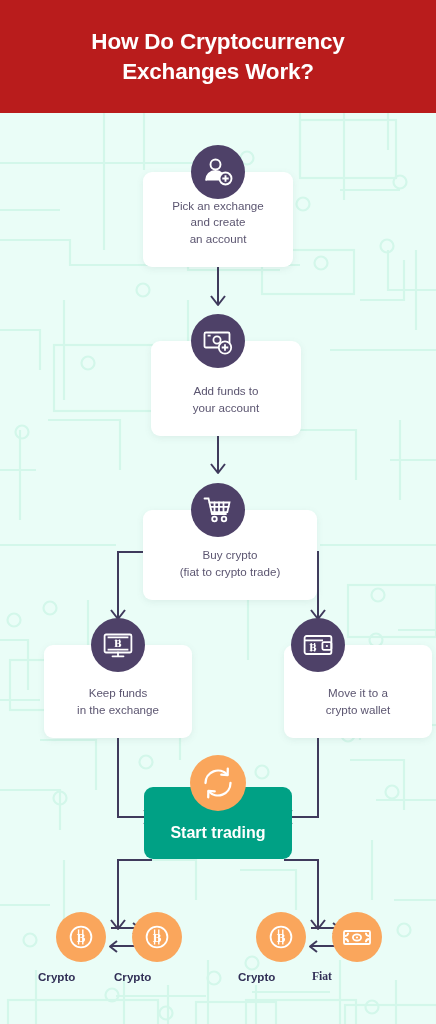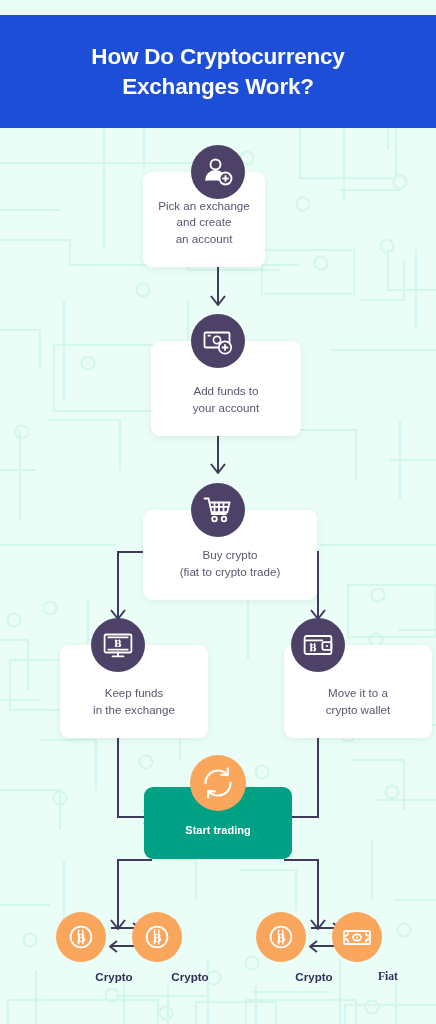--- a/index.html
+++ b/index.html
@@ -21,23 +21,23 @@
   
   #circuit-bg {
     position: absolute;
     left: 0; top: 0;
     width: 436px; height: 1024px;
     z-index: 0;
   }
   
   #header-band {
     position: absolute;
-    left: 0; top: 15px;
+    left: 0; top: 0;
     width: 436px; height: 113px;
-    background: #1d4ed8;
+    background: #b91c1c;
     z-index: 5;
     display: flex;
     align-items: center;
     justify-content: center;
   }
   #header-title {
     color: #ffffff;
     font-size: 22.5px;
     font-weight: bold;
     line-height: 1.32;
@@ -89,24 +89,24 @@
     width: 148px; height: 72px;
     background: #00a185;
     border-radius: 9px;
     z-index: 20;
     display: flex;
     align-items: flex-end;
     justify-content: center;
   }
   #start-box-label {
     color: #ffffff;
-    font-size: 11px;
+    font-size: 16px;
     font-weight: bold;
     text-align: center;
-    padding-bottom: 23px;
+    padding-bottom: 17px;
   }
   #start-badge {
     position: absolute;
     left: 190px; top: 755px;
     width: 56px; height: 56px;
     border-radius: 50%;
     background: #faa65c;
     z-index: 30;
     display: flex;
     align-items: center;
@@ -119,26 +119,25 @@
     border-radius: 50%;
     background: #faa65c;
     z-index: 25;
     display: flex;
     align-items: center;
     justify-content: center;
   }
   .coin-label {
     position: absolute;
     width: 86px;
-    text-align: center;
+    text-align: left;
     font-size: 11.6px;
     font-weight: bold;
     color: #312f56;
     z-index: 25;
-    margin-left: 33px;
   }
 </style>
 </head>
 <body>
 
 <div id="infographic">
 
   <svg id="circuit-bg" viewBox="0 0 436 1024" xmlns="http://www.w3.org/2000/svg">
     <rect x="0" y="0" width="436" height="1024" fill="#eafdf7"></rect>
     <g stroke="#d3f7ea" stroke-width="2.2" fill="none">
@@ -274,21 +273,21 @@
       <path d="M139,946 H111"></path>
       <path d="M117,941 L110,946.5 L117,952" stroke-linejoin="round"></path>
 
       <path d="M311,928 H339"></path>
       <path d="M333,923 L340,928.5 L333,934" stroke-linejoin="round"></path>
       <path d="M339,946 H311"></path>
       <path d="M317,941 L310,946.5 L317,952" stroke-linejoin="round"></path>
     </g>
   </svg>
 
-  <div class="step-card" style="left:143px; top:172px; width:122px; height:95px;">
+  <div class="step-card" style="left:143px; top:172px; width:150px; height:95px;">
     <div class="step-text">Pick an exchange
 and create
 an account</div>
   </div>
   <div class="icon-badge" style="left:191px; top:145px; width:54px; height:54px;">
     <svg width="34" height="34" viewBox="0 0 34 34" xmlns="http://www.w3.org/2000/svg">
       <g stroke="#ffffff" stroke-width="1.9" fill="none">
         <circle cx="14.5" cy="9.5" r="5"></circle>
         <path d="M5,25.5 a9.5,9.5 0 0 1 19,0 z" fill="#ffffff" stroke="none"></path>
         <path d="M5,25.5 a9.5,9.5 0 0 1 19,0"></path>
@@ -324,21 +323,21 @@
         <path d="M3.5,5.5 H7.5 L11,21 H25"></path>
         <path d="M8.6,9.5 H28.5 L26.3,19.2 H11"></path>
         <path d="M13.5,9.5 V19.2 M18,9.5 V19.2 M22.5,9.5 V19.2"></path>
         <path d="M9.6,13.8 H27.6"></path>
         <circle cx="13.5" cy="26" r="2.3"></circle>
         <circle cx="23" cy="26" r="2.3"></circle>
       </g>
     </svg>
   </div>
 
-  <div class="step-card" style="left:44px; top:645px; width:148px; height:93px;margin-left:16px;">
+  <div class="step-card" style="left:44px; top:645px; width:148px; height:93px;">
     <div class="step-text">Keep funds
 in the exchange</div>
   </div>
   <div class="icon-badge" style="left:91px; top:618px; width:54px; height:54px;">
     <svg width="34" height="34" viewBox="0 0 34 34" xmlns="http://www.w3.org/2000/svg">
       <g stroke="#ffffff" stroke-width="1.8" fill="none">
         <rect x="3.6" y="6.5" width="26.8" height="18" rx="1.4"></rect>
         <path d="M6.6,9.4 H27.4 M6.6,21.6 H27.4"></path>
         <path d="M17,24.5 V28 M11.5,28.3 H22.5" stroke-linecap="round"></path>
         <text x="17" y="19" font-family="Liberation Serif, serif" font-size="10.5" font-weight="bold" fill="#ffffff" stroke="none" text-anchor="middle">B</text>

